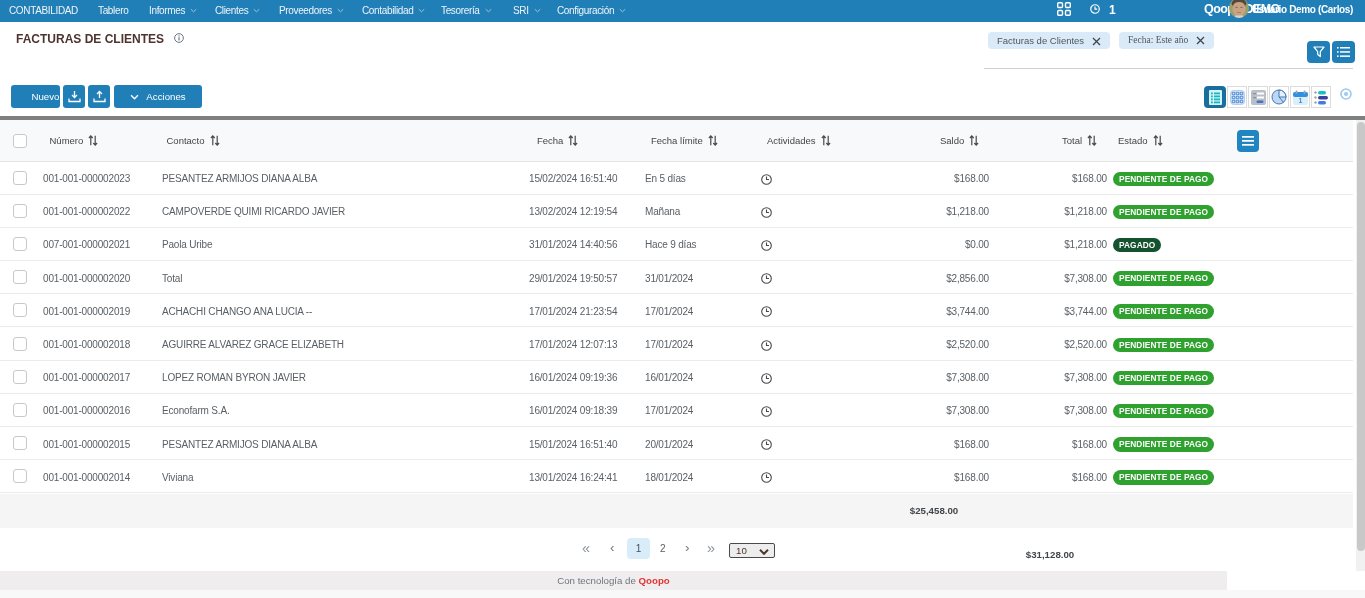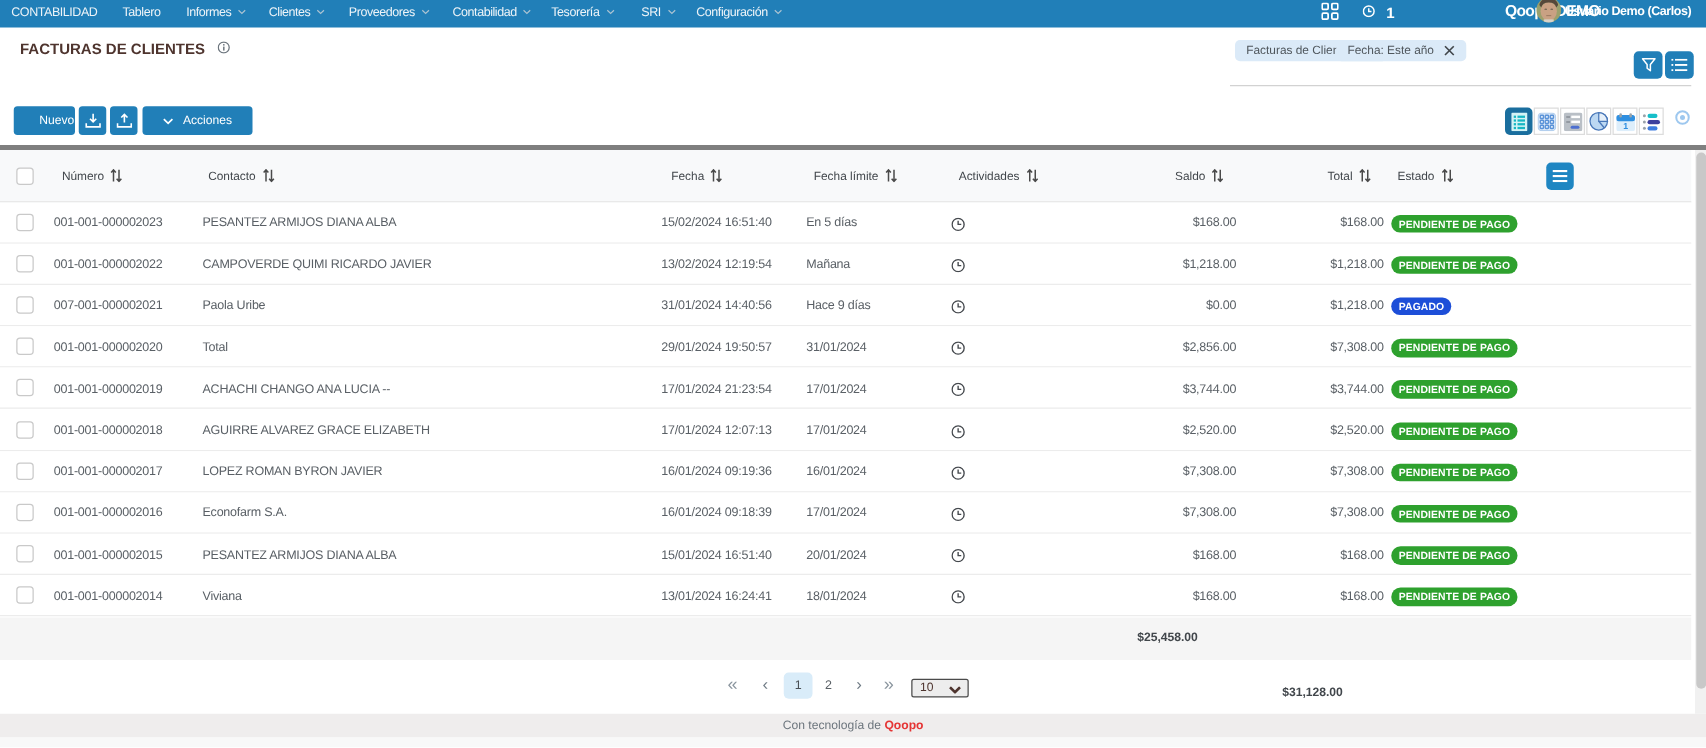--- a/index.html
+++ b/index.html
@@ -29,31 +29,31 @@
 
 .hbar { position:absolute; left:0; top:116px; width:1365px; height:4px; background:#7f7f7f; }
 .thead { position:absolute; left:0; top:120px; width:1353px; height:42px; background:#f8f9fa; border-bottom:1px solid #e4e4e4; }
 .th { position:absolute; top:15px; font-size:9.5px; font-weight:normal; color:#41464b; white-space:nowrap; }
 .sort { display:inline-block; margin-left:5px; vertical-align:-2px; }
 .row { position:absolute; left:0; width:1353px; height:33.2px; border-bottom:1px solid #ececec; background:#fff; }
 .cell { position:absolute; top:11.5px; font-size:10px; letter-spacing:-0.18px; color:#5a6066; white-space:nowrap; }
 .cbx { position:absolute; left:13px; width:14px; height:14px; border:1px solid #c9c9c9; border-radius:3px; background:#fff; }
 .badge { position:absolute; left:1113px; top:10px; height:14.5px; border-radius:8px; color:#fff; font-size:8.3px; font-weight:bold; line-height:14.5px; padding:0 6px; letter-spacing:.1px; }
 .badge.green { background:#2ea12e; }
-.badge.gray { background:#1d4ed8; }
+.badge.gray { background:#14532d; }
 .totrow { position:absolute; left:0; top:494px; width:1353px; height:34px; background:#f5f5f5; }
 .tot { position:absolute; top:11px; font-size:9.7px; font-weight:bold; color:#41464b; width:100px; text-align:center; }
 
 
 .pag { position:absolute; color:#8a959e; }
 .pagebox { position:absolute; left:627px; top:538px; width:23px; height:21px; background:#d9ecf9; border-radius:4px; text-align:center; line-height:21px; font-size:10px; color:#4a5056; }
 .selbox { position:absolute; left:729px; top:543px; width:46px; height:15px; background:#ededed; border:1px solid #4a4a4a; border-radius:2px; font-size:9.7px; color:#4e342e; line-height:13px; padding-left:6px; }
 
 
-.footer { position:absolute; left:0; top:571px; width:1365px; height:19px; background:#efeded; text-align:center; font-size:9.7px; color:#6c757d; line-height:19px; }
+.footer { position:absolute; left:0; top:571px; width:1227px; height:19px; background:#efeded; text-align:center; font-size:9.7px; color:#6c757d; line-height:19px; }
 .footer b { color:#e53535; }
 .belowfooter { position:absolute; left:0; top:590px; width:1365px; height:8px; background:#f8f8f8; }
 
 
 .sbtrack { position:absolute; left:1356px; top:120px; width:9px; height:451px; background:#f1f1f1; }
 .sbthumb { position:absolute; left:1357px; top:122px; width:8px; height:429px; background:#c8c8c8; border-radius:4px; }
 </style>
 </head>
 <body>
 
@@ -115,21 +115,21 @@
 <div class="title">FACTURAS DE CLIENTES</div>
 <svg class="abs" style="left:174px;top:33px" width="10" height="10" viewBox="0 0 11 11">
     <circle cx="5.5" cy="5.5" r="4.8" fill="none" stroke="#6c757d" stroke-width="1.1"></circle>
     <rect x="4.9" y="4.7" width="1.3" height="3.5" fill="#6c757d"></rect>
     <rect x="4.9" y="2.5" width="1.3" height="1.3" fill="#6c757d"></rect>
   </svg>
 
 <div class="chip" style="left:988px;">Facturas de Clientes<svg width="9" height="9" viewBox="0 0 9 9">
       <path d="M1 1l7 7M8 1l-7 7" stroke="#41464b" stroke-width="1.3"></path>
     </svg></div>
-<div class="chip" style="left:1069px;">Fecha: Este año<svg width="9" height="9" viewBox="0 0 9 9">
+<div class="chip" style="left:1119px;font-family:Liberation Serif, serif;">Fecha: Este año<svg width="9" height="9" viewBox="0 0 9 9">
       <path d="M1 1l7 7M8 1l-7 7" stroke="#41464b" stroke-width="1.3"></path>
     </svg></div>
 <div class="underline"></div>
 
 <div class="sqbtn" style="left:1307px; top:41px;">
 <svg width="12" height="12" viewBox="0 0 12 12">
       <path d="M1 1h10L7.3 5.6v5L4.7 8.6V5.6z" fill="none" stroke="#fff" stroke-width="1.2" stroke-linejoin="round"></path>
     </svg>
 </div>
 <div class="sqbtn" style="left:1332px; top:41px;">

